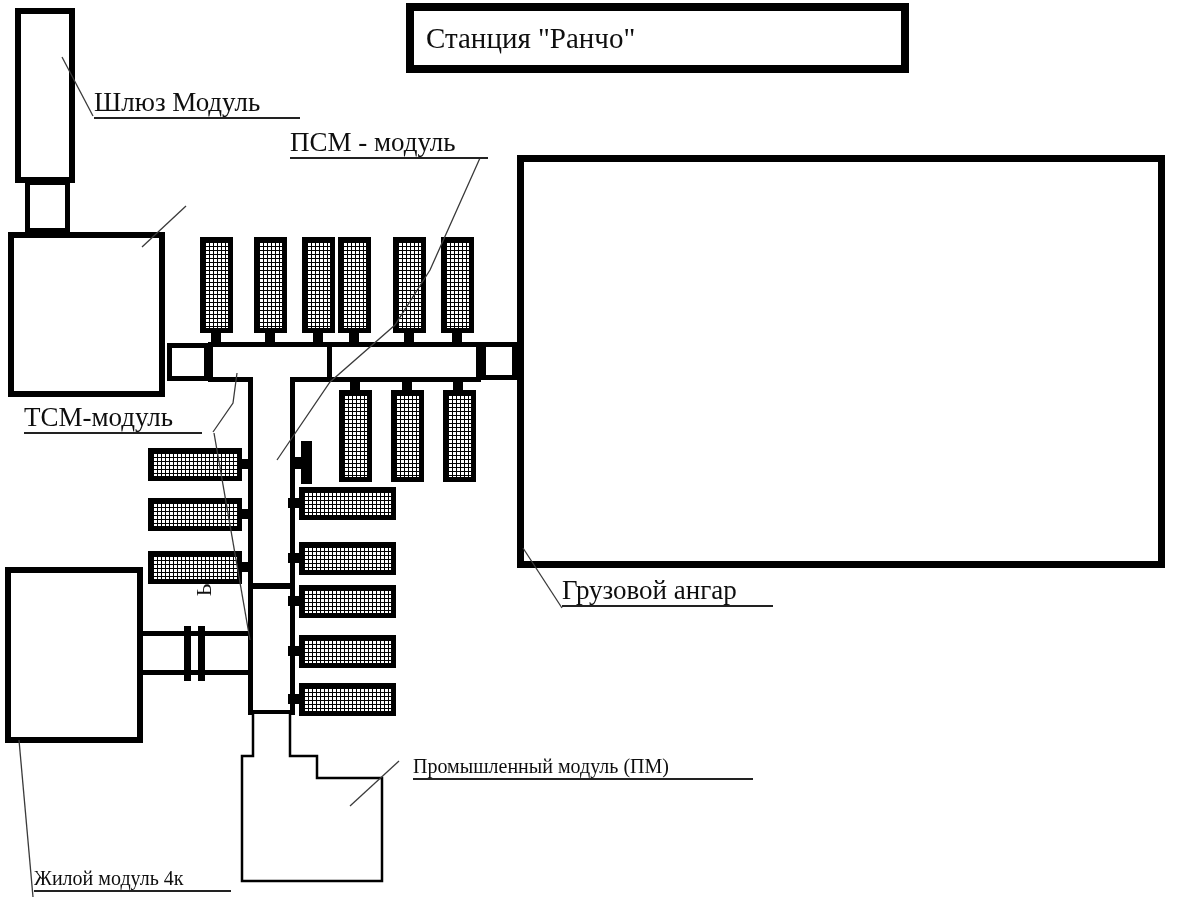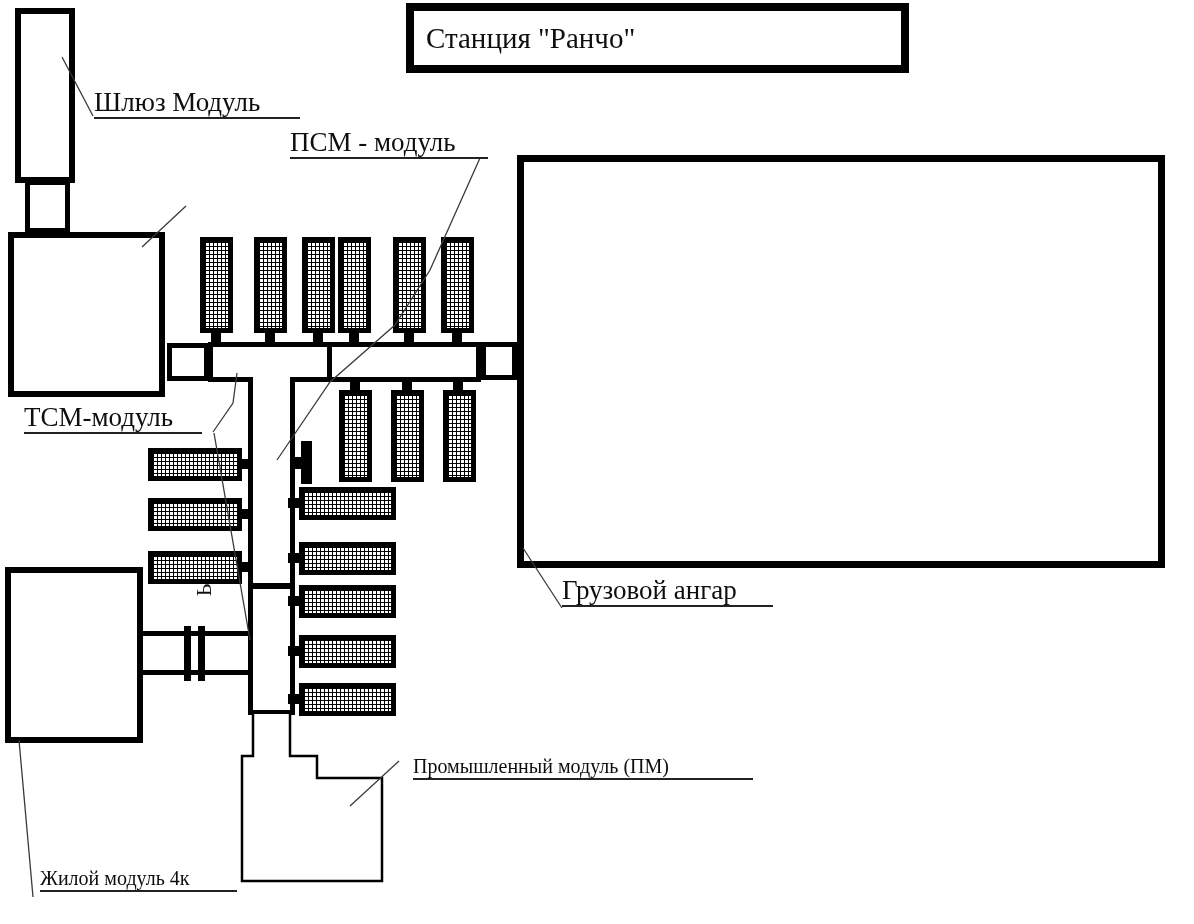--- a/index.html
+++ b/index.html
@@ -107,16 +107,16 @@
       <path d="M350,806 L399,761"></path>
       <path d="M19,740 L33,897"></path>
     </g>
   </svg>
 
   <div class="lbl lbl-big" style="left:94px;top:88px;width:206px;">Шлюз Модуль</div>
   <div class="lbl lbl-big" style="left:290px;top:128px;width:198px;">ПСМ - модуль</div>
   <div class="lbl lbl-big" style="left:24px;top:403px;width:178px;">ТСМ-модуль</div>
   <div class="lbl lbl-big" style="left:562px;top:576px;width:211px;">Грузовой ангар</div>
   <div class="lbl lbl-small" style="left:413px;top:756px;width:340px;">Промышленный модуль (ПМ)</div>
-  <div class="lbl lbl-small" style="left:40px;top:868px;width:197px;">Жилой модуль 4к</div>
+  <div class="lbl lbl-small" style="left:34px;top:868px;width:197px;">Жилой модуль 4к</div>
   <div id="stray-glyph" class="lbl">Ь</div>
 
 </div>
 
 </body></html>

